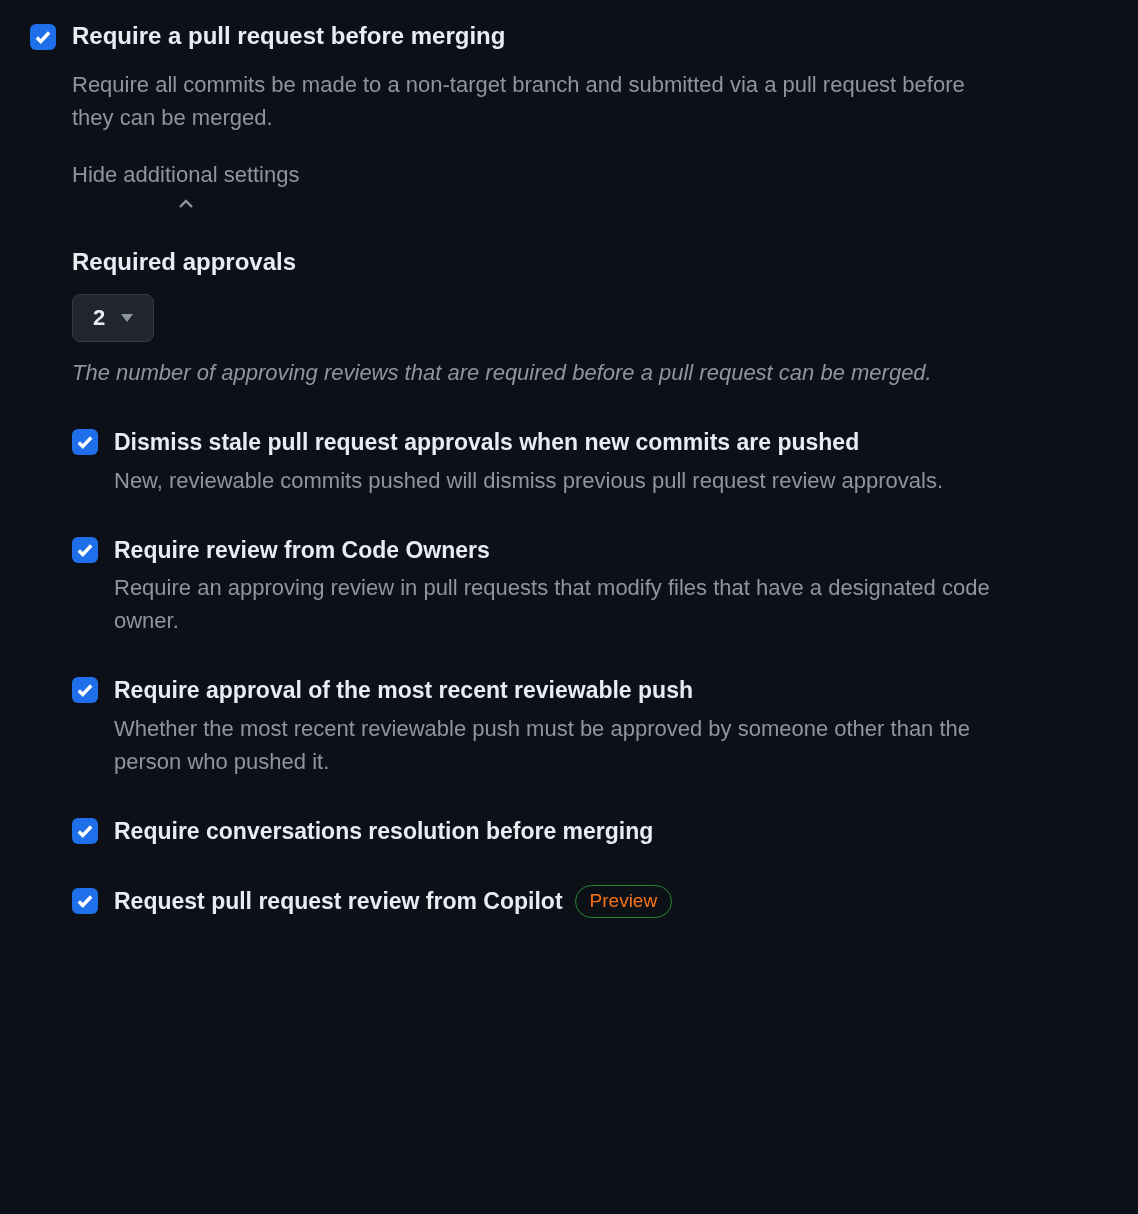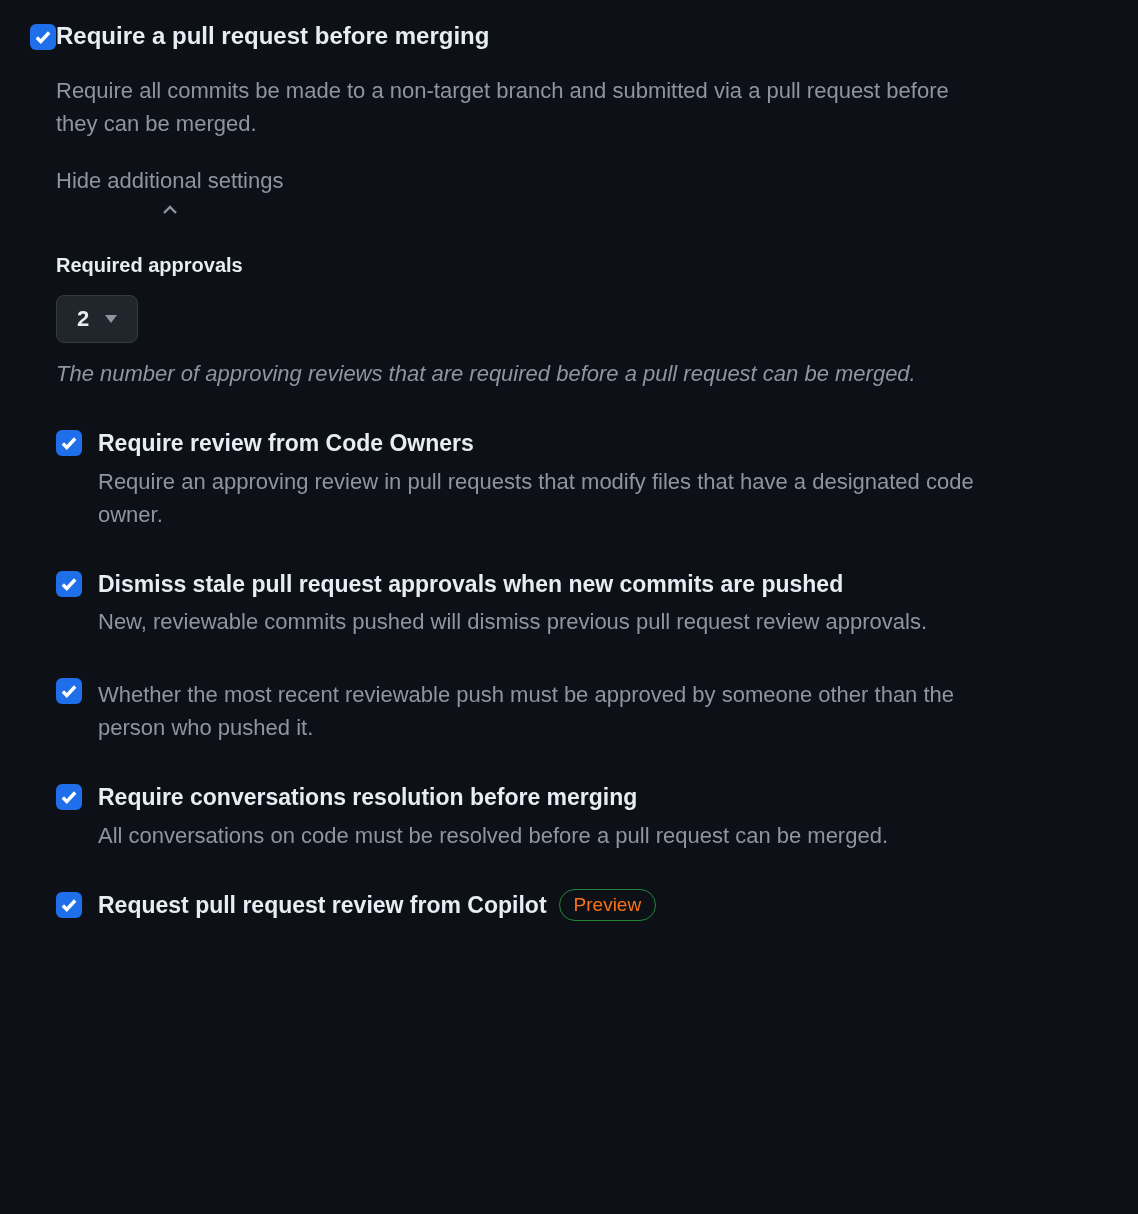--- a/index.html
+++ b/index.html
@@ -11,21 +11,21 @@
       background-color: #0d1117;
       color: #e6edf3;
       font-family: -apple-system, BlinkMacSystemFont, "Segoe UI", Helvetica, Arial, sans-serif;
       width: 1138px;
       padding: 20px 30px 20px 30px;
       -webkit-font-smoothing: antialiased;
     }
     .setting-row {
       display: flex;
       align-items: flex-start;
-      gap: 0;
+      gap: 16px;
     }
     .checkbox {
       width: 26px;
       height: 26px;
       min-width: 26px;
       border-radius: 6px;
       background-color: #1f6feb;
       display: flex;
       align-items: center;
       justify-content: center;
@@ -45,42 +45,42 @@
     .setting-title {
       font-size: 24px;
       font-weight: 600;
       color: #e6edf3;
       line-height: 1.35;
     }
     .setting-desc {
       font-size: 22px;
       color: #8d96a0;
       line-height: 1.5;
-      margin-top: 22px;
+      margin-top: 16px;
       max-width: 900px;
     }
     .toggle-link {
       font-size: 22px;
       color: #8d96a0;
       display: inline-flex;
       align-items: center;
       gap: 8px;
       cursor: pointer;
       margin-top: 28px;
       flex-direction: column;
     }
     .toggle-link svg {
       width: 16px;
       height: 16px;
       stroke: #8d96a0;
       stroke-width: 2.4;
       fill: none;
     }
     .section-heading {
-      font-size: 20px;
+      font-size: 24px;
       font-weight: 600;
       color: #e6edf3;
       margin-top: 36px;
     }
     .dropdown-btn {
       display: inline-flex;
       align-items: center;
       gap: 16px;
       background-color: #21262d;
       border: 1px solid #363b42;
@@ -175,62 +175,64 @@
     <div class="sub-settings">
 
       <div class="sub-item">
         <div class="checkbox">
           <svg viewBox="0 0 16 16">
               <polyline points="2.5,8.5 6,12 13.5,4"></polyline>
             </svg>
         </div>
         <div class="sub-body">
           <div class="sub-title">
+            <span>Dismiss stale pull request approvals when new commits are pushed</span>
+          </div>
+          <div class="sub-desc">New, reviewable commits pushed will dismiss previous pull request review approvals.</div>
+        </div>
+      </div>
+
+      <div class="sub-item">
+        <div class="checkbox">
+          <svg viewBox="0 0 16 16">
+              <polyline points="2.5,8.5 6,12 13.5,4"></polyline>
+            </svg>
+        </div>
+        <div class="sub-body">
+          <div class="sub-title">
             <span>Require review from Code Owners</span>
           </div>
           <div class="sub-desc">Require an approving review in pull requests that modify files that have a designated code owner.</div>
         </div>
       </div>
 
       <div class="sub-item">
         <div class="checkbox">
           <svg viewBox="0 0 16 16">
               <polyline points="2.5,8.5 6,12 13.5,4"></polyline>
             </svg>
         </div>
         <div class="sub-body">
           <div class="sub-title">
-            <span>Dismiss stale pull request approvals when new commits are pushed</span>
-          </div>
-          <div class="sub-desc">New, reviewable commits pushed will dismiss previous pull request review approvals.</div>
-        </div>
-      </div>
-
-      <div class="sub-item">
-        <div class="checkbox">
-          <svg viewBox="0 0 16 16">
-              <polyline points="2.5,8.5 6,12 13.5,4"></polyline>
-            </svg>
-        </div>
-        <div class="sub-body">
+            <span>Require approval of the most recent reviewable push</span>
+          </div>
           <div class="sub-desc">Whether the most recent reviewable push must be approved by someone other than the person who pushed it.</div>
         </div>
       </div>
 
       <div class="sub-item">
         <div class="checkbox">
           <svg viewBox="0 0 16 16">
               <polyline points="2.5,8.5 6,12 13.5,4"></polyline>
             </svg>
         </div>
         <div class="sub-body">
           <div class="sub-title">
             <span>Require conversations resolution before merging</span>
           </div>
-          <div class="sub-desc">All conversations on code must be resolved before a pull request can be merged.</div>
         </div>
       </div>
 
       <div class="sub-item">
         <div class="checkbox">
           <svg viewBox="0 0 16 16">
               <polyline points="2.5,8.5 6,12 13.5,4"></polyline>
             </svg>
         </div>
         <div class="sub-body">

